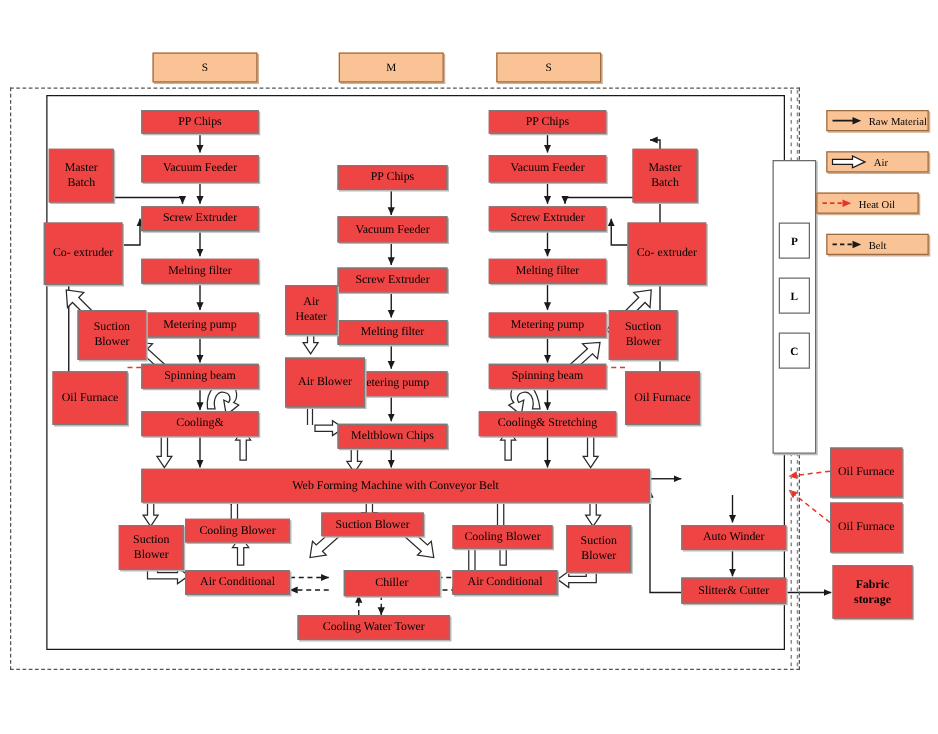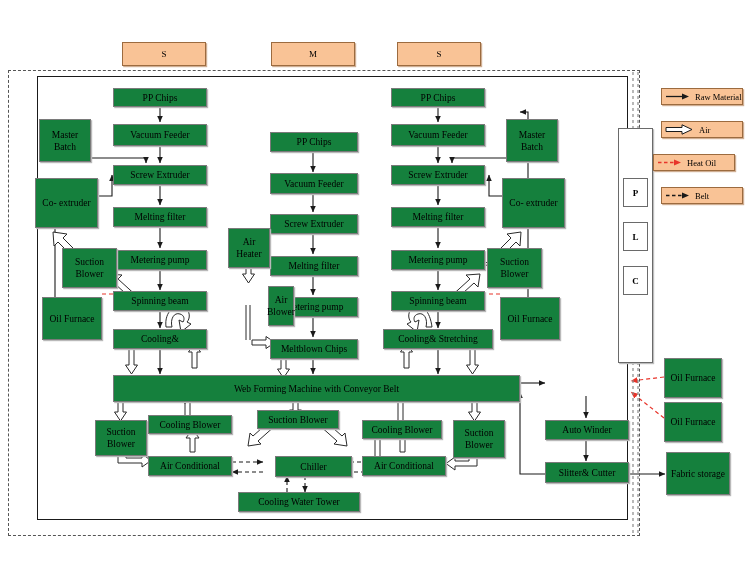--- a/index.html
+++ b/index.html
@@ -2,21 +2,21 @@
 <html><head>
 <meta charset="utf-8">
 <style>
   html,body{margin:0;padding:0;background:#fff;}
   body{width:750px;height:587px;position:relative;overflow:hidden;
        font-family:"Liberation Serif", serif;color:#000;}
   #stage{position:absolute;left:0;top:0;width:750px;height:587px;}
   svg#wires{position:absolute;left:0;top:0;width:750px;height:587px;pointer-events:none;}
 
   .box{position:absolute;box-sizing:border-box;border:1px solid #7a7a7a;
-       background:#15803d;display:flex;align-items:center;justify-content:center;
+       background:#ef4444;display:flex;align-items:center;justify-content:center;
        text-align:center;font-size:9.5px;line-height:12px;z-index:3;
        box-shadow:1.2px 1.2px 0 #b9b9b9;}
   .box.tall{flex-direction:column;}
   .box span{display:block;padding:0 2px;white-space:nowrap;overflow:hidden;}
 
   .hdr{position:absolute;box-sizing:border-box;border:1px solid #9c6b3f;
        background:#f9c396;display:flex;align-items:center;justify-content:center;
        font-size:9px;z-index:4;box-shadow:1.2px 1.2px 0 #cfae93;}
 
   .legend-item{position:absolute;box-sizing:border-box;border:1px solid #9c6b3f;
@@ -246,21 +246,21 @@
     </div>
   <div class="box" style="left:270px;top:297px;width:88px;height:20px;">
     <span>Metering pump</span>
     </div>
   <div class="box" style="left:270px;top:339px;width:88px;height:20px;">
     <span>Meltblown Chips</span>
     </div>
   <div class="box tall" style="left:228px;top:228px;width:42px;height:40px;">
     <span style="white-space:normal;">Air Heater</span>
     </div>
-  <div class="box tall" style="left:228px;top:286px;width:26px;height:40px;margin-left:40px;">
+  <div class="box tall" style="left:228px;top:286px;width:64px;height:40px;">
     <span style="white-space:normal;">Air Blower</span>
     </div>
 
   <div class="box" style="left:391px;top:88px;width:94px;height:19px;">
     <span>PP Chips</span>
     </div>
   <div class="box" style="left:391px;top:124px;width:94px;height:22px;">
     <span>Vacuum Feeder</span>
     </div>
   <div class="box tall" style="left:506px;top:119px;width:52px;height:43px;">
@@ -329,21 +329,21 @@
   <div class="box" style="left:545px;top:462px;width:84px;height:21px;">
     <span>Slitter&amp; Cutter</span>
     </div>
   <div class="box tall" style="left:664px;top:358px;width:58px;height:40px;">
     <span style="white-space:normal;">Oil Furnace</span>
     </div>
   <div class="box tall" style="left:664px;top:402px;width:58px;height:40px;">
     <span style="white-space:normal;">Oil Furnace</span>
     </div>
   <div class="box tall" style="left:666px;top:452px;width:64px;height:43px;">
-    <span style="white-space:normal;">Fabric storage</span>
+    <span style="white-space:normal;font-weight:bold;">Fabric storage</span>
     </div>
 
   <div class="plc" style="left:618px;top:128px;width:35px;height:235px;"></div>
   <div class="plc-cell" style="left:623px;top:178px;width:25px;height:29px;">
     <span>P</span>
     </div>
   <div class="plc-cell" style="left:623px;top:222px;width:25px;height:29px;">
     <span>L</span>
     </div>
   <div class="plc-cell" style="left:623px;top:266px;width:25px;height:29px;">

